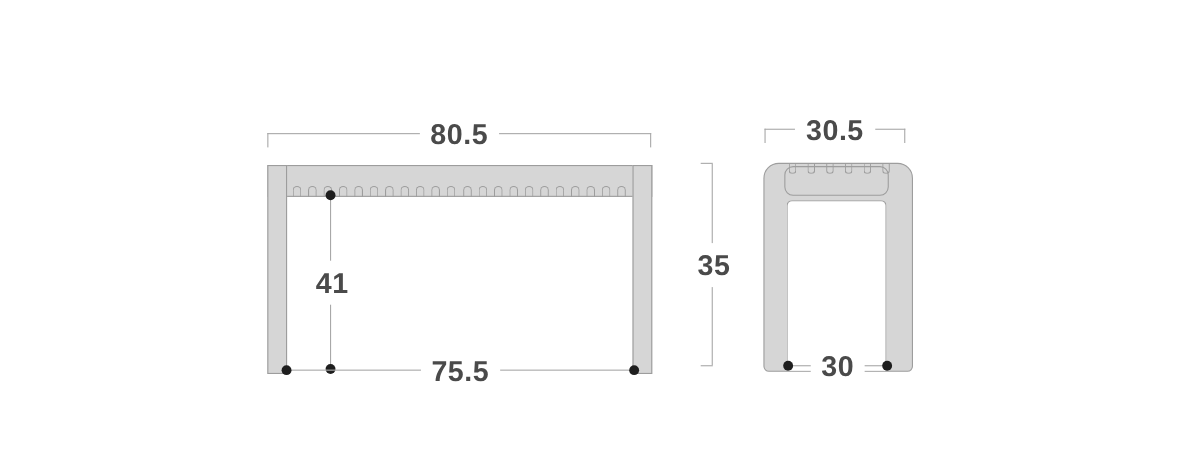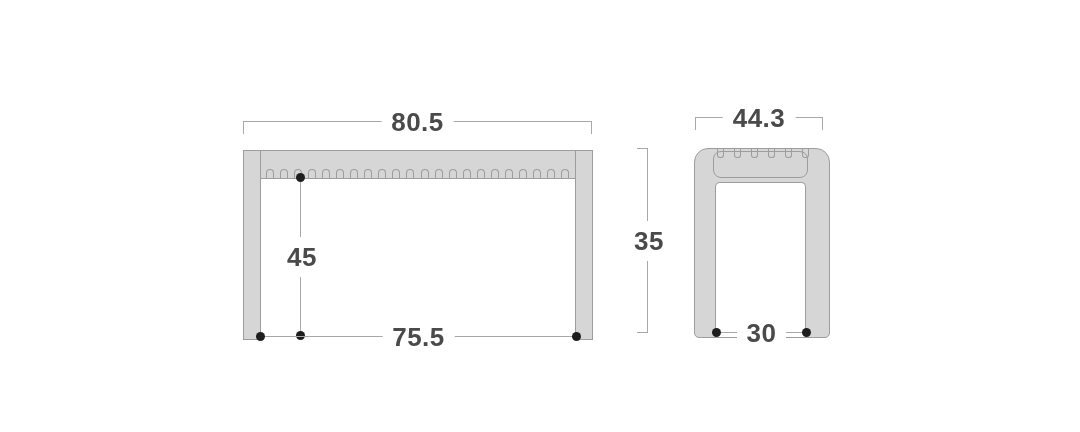--- a/index.html
+++ b/index.html
@@ -93,36 +93,36 @@
         <span class="notch"></span>
         <span class="notch"></span>
         <span class="notch"></span>
         <span class="notch"></span>
         <span class="notch"></span>
       </div>
 
     <div class="dim-v dim-under-height">
       <span class="dot vt"></span>
       <span class="dot vb"></span>
-      <span class="dim-label">45</span>
+      <span class="dim-label">41</span>
     </div>
 
     <div class="dim-h dim-inner-width">
       <span class="dot hl"></span>
       <span class="dot hr"></span>
       <span class="dim-label">75.5</span>
     </div>
   </section>
 
   <section>
 
     <div class="dim-h dim-depth">
       <span class="htick l"></span>
       <span class="htick r"></span>
-      <span class="dim-label">44.3</span>
+      <span class="dim-label">30.5</span>
     </div>
 
     <div class="part side-body">
       <div class="side-seat"></div>
       <div class="side-cutout"></div>
     </div>
     <div class="notch-row down">
         <span class="notch"></span>
         <span class="notch"></span>
         <span class="notch"></span>

